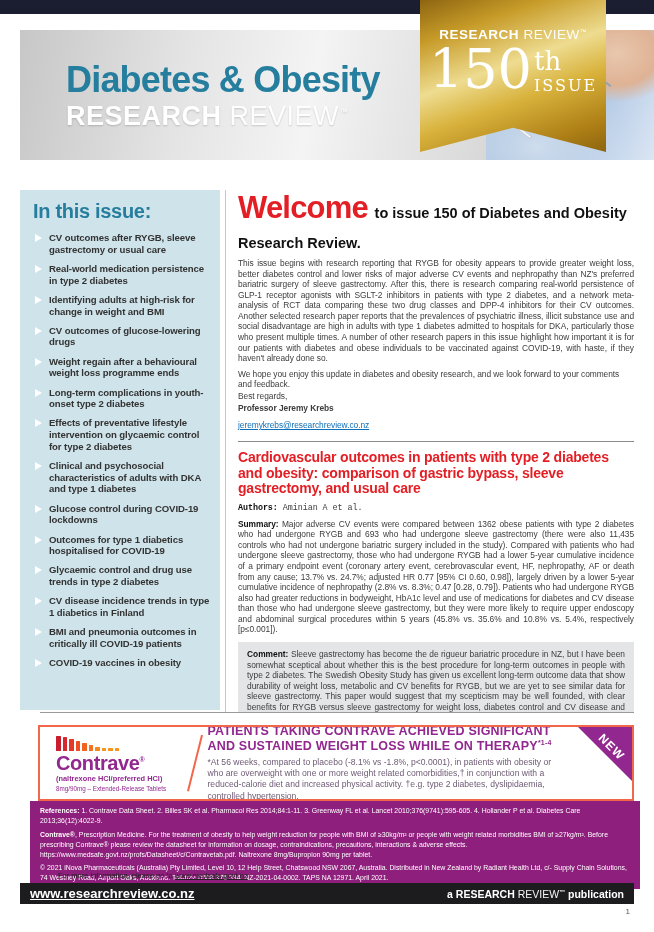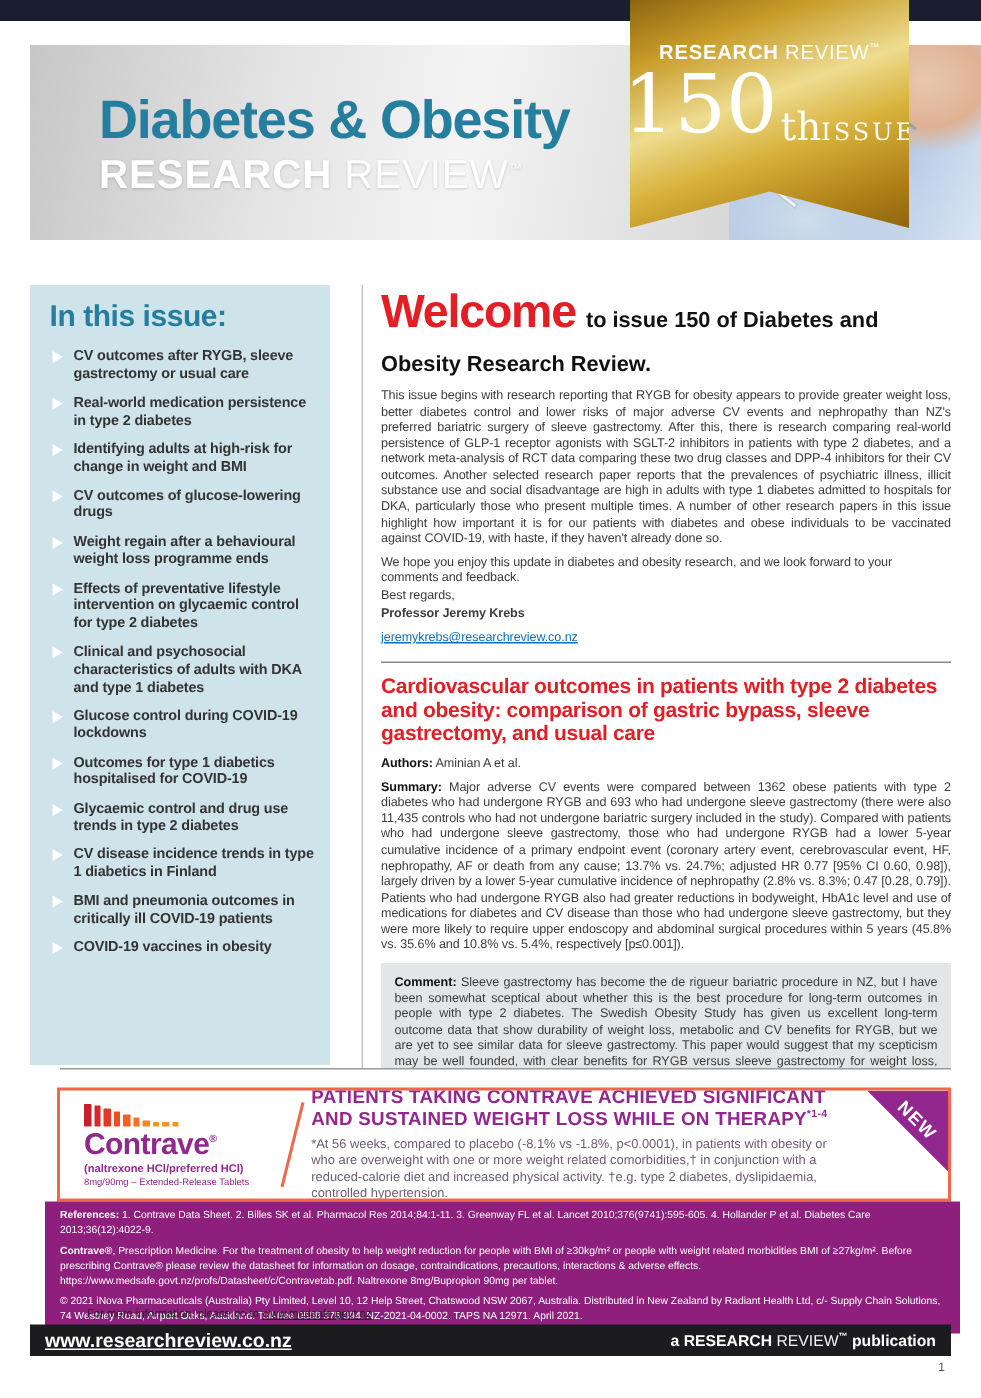--- a/index.html
+++ b/index.html
@@ -25,50 +25,50 @@
   .syr-barrel { position:absolute; left:38px; top:62px; width:70px; height:10px; background:linear-gradient(#ffffff,#dfe6ee); border:1px solid #b9c4d2; transform:rotate(38deg); border-radius:2px; }
   .syr-plunger { position:absolute; left:22px; top:98px; width:26px; height:4px; background:#eef2f7; border:1px solid #b9c4d2; transform:rotate(38deg); }
   .syr-needle { position:absolute; left:98px; top:46px; width:30px; height:1.5px; background:#8fa3b8; transform:rotate(38deg); }
 
   
   .badge { position:absolute; left:400px; top:-30px; width:186px; height:152px; z-index:3; text-align:center; color:#fff;
       background:linear-gradient(160deg,#8d6511 0%,#c79b28 20%,#eedc90 44%,#d8b23c 62%,#ad7e15 86%,#8d6511 100%);
       clip-path:polygon(0 0,100% 0,100% 100%,50% 84%,0 100%); }
   .badge-rr { margin-top:27px; font-size:13.5px; letter-spacing:0.5px; }
   .badge-rr .tm { font-size:6.5px; vertical-align:super; }
-  .badge-150 { display:flex; justify-content:center; align-items:flex-end; margin-top:1px; font-family:"DejaVu Serif", serif; }
+  .badge-150 { display:flex; justify-content:center; align-items:flex-start; margin-top:1px; font-family:"DejaVu Serif", serif; }
   .badge-150 .n { font-size:54px; line-height:1; }
-  .th-col { display:flex; flex-direction:row; align-items:flex-start; margin:7px 0 0 2px; }
+  .th-col { display:flex; flex-direction:column; align-items:flex-start; margin:7px 0 0 2px; }
   .th-col .th { font-size:26px; line-height:0.85; }
   .th-col .issue { font-size:16px; letter-spacing:2px; margin-top:4px; }
 
   
   .navybar { position:absolute; left:20px; top:160px; right:0; height:22px; background:var(--bar_black,#1c1f2a); color:#fff; display:flex; justify-content:space-between; align-items:center; padding:0 12px; font-size:11.5px; font-weight:700; }
 
   
   .content { position:absolute; left:20px; top:190px; width:614px; height:522px; display:flex; overflow:hidden; }
   .toc { width:200px; flex:none; background:var(--sidebar_bg,#cfe3ea); padding:10px 10px 12px 13px; height:520px; }
   .toc h2 { color:var(--teal,#267e9e); font-size:20px; font-weight:700; margin-bottom:9px; letter-spacing:-0.3px; }
   .toc-item { display:flex; margin-bottom:7.5px; cursor:pointer; }
   .toc-arrow { width:0; height:0; border-left:7px solid #fff; border-top:4.5px solid transparent; border-bottom:4.5px solid transparent; margin:2px 7px 0 2px; flex:none; }
   .toc-text { font-size:9.6px; line-height:1.22; font-weight:700; color:#333; letter-spacing:-0.1px; }
 
-  .main { flex:1; margin-left:21px; border-left:1px solid #c6c6c6; padding-left:12px; }
+  .main { flex:1; margin-left:5px; border-left:1px solid #c6c6c6; padding-left:12px; }
   .main p, .main a { font-size:8.4px; line-height:1.26; color:#3c3c3c; letter-spacing:-0.05px; }
   .just { text-align:justify; }
   .welcome h2 { margin-bottom:4px; }
   .welcome-big { font-size:31px; font-weight:700; color:var(--red,#e31e24); letter-spacing:-0.8px; }
   .welcome-rest { font-size:14.5px; font-weight:700; color:#111; }
   .welcome p { margin-bottom:5px; }
   .sig { margin-bottom:1px !important; }
   .b { font-weight:700; color:#111; }
   a.link { color:var(--link_blue,#0e6eb8); text-decoration:underline; cursor:pointer; display:inline-block; }
   hr.sep { border:0; border-top:1px solid #8a8a8a; margin:9px 0 8px; }
   .article-title { font-size:14px; line-height:1.12; font-weight:700; color:var(--red,#e31e24); margin-bottom:6px; letter-spacing:-0.2px; }
-  .authors { margin-bottom:5px; }
+  .authors { margin-bottom:5px;font-family:Liberation Mono, monospace; }
   .authors b, .sumlab, .comlab { font-weight:700; color:#111; }
   .summary { margin-bottom:7px; }
   .comment-box { background:var(--comment_bg,#e4e5e7); padding:7px 9px; font-size:8.4px; line-height:1.26; color:#3c3c3c; text-align:justify; margin-bottom:7px; }
 
   
   .ad-sep { position:absolute; top:712px; left:40px; right:20px; border:0; border-top:1px solid #999; }
   .ad { position:absolute; top:725px; left:38px; right:20px; height:76px; border:2px solid var(--orange,#f26649); background:#fff; display:flex; align-items:center; padding:4px 10px; overflow:hidden; cursor:pointer; }
   .ad-logo { width:138px; flex:none; padding-left:6px; }
   .bars { display:flex; align-items:flex-end; margin-bottom:2px; height:16px; }
   .bars i { display:block; width:4.5px; margin-right:2px; background:#e8401f; border-radius:0.5px; }
@@ -158,20 +158,24 @@
           <div class="toc-item">
             <span class="toc-arrow"></span>
             <span class="toc-text">CV outcomes of glucose-lowering drugs</span>
           </div>
           <div class="toc-item">
             <span class="toc-arrow"></span>
             <span class="toc-text">Weight regain after a behavioural weight loss programme ends</span>
           </div>
           <div class="toc-item">
             <span class="toc-arrow"></span>
+            <span class="toc-text">Long-term complications in youth-onset type 2 diabetes</span>
+          </div>
+          <div class="toc-item">
+            <span class="toc-arrow"></span>
             <span class="toc-text">Effects of preventative lifestyle intervention on glycaemic control for type 2 diabetes</span>
           </div>
           <div class="toc-item">
             <span class="toc-arrow"></span>
             <span class="toc-text">Clinical and psychosocial characteristics of adults with DKA and type 1 diabetes</span>
           </div>
           <div class="toc-item">
             <span class="toc-arrow"></span>
             <span class="toc-text">Glucose control during COVID-19 lockdowns</span>
           </div>

